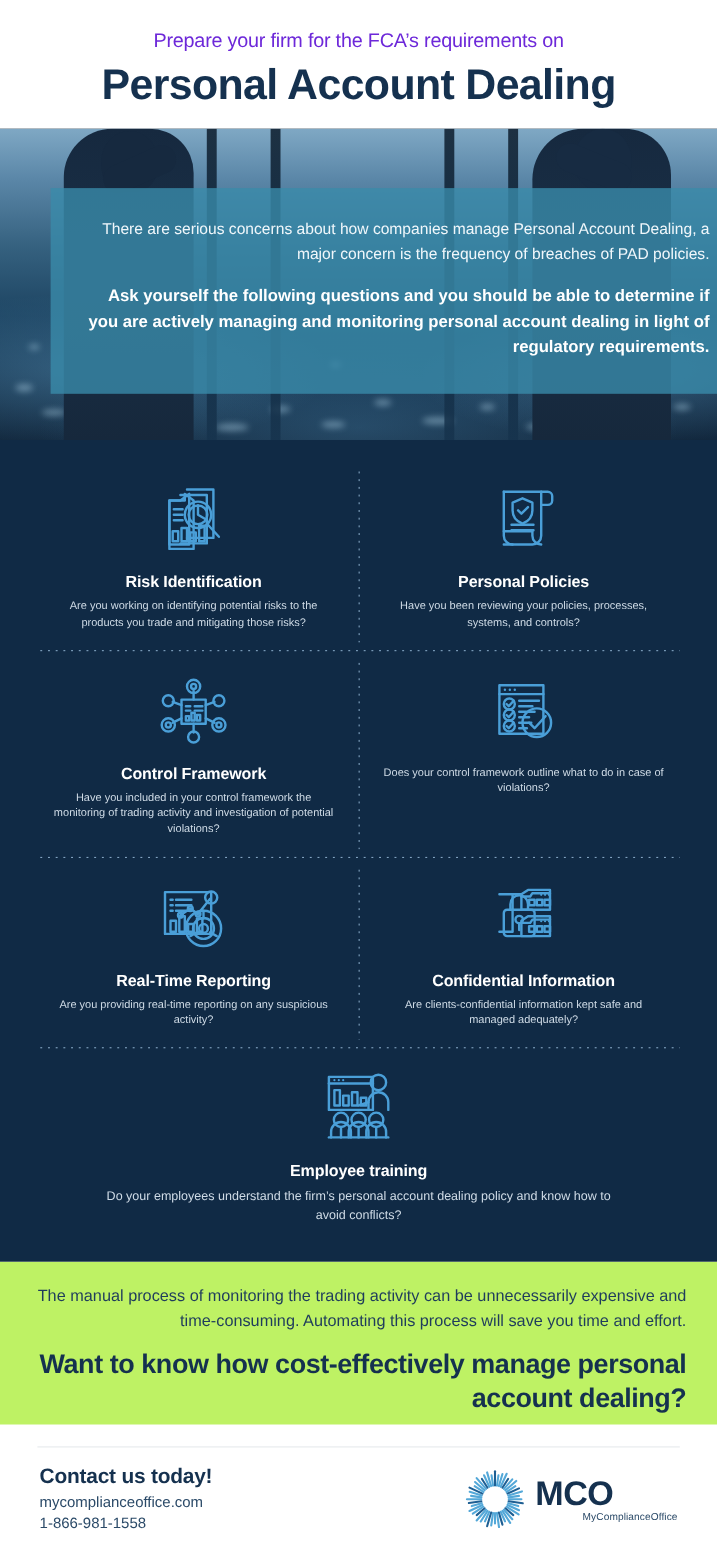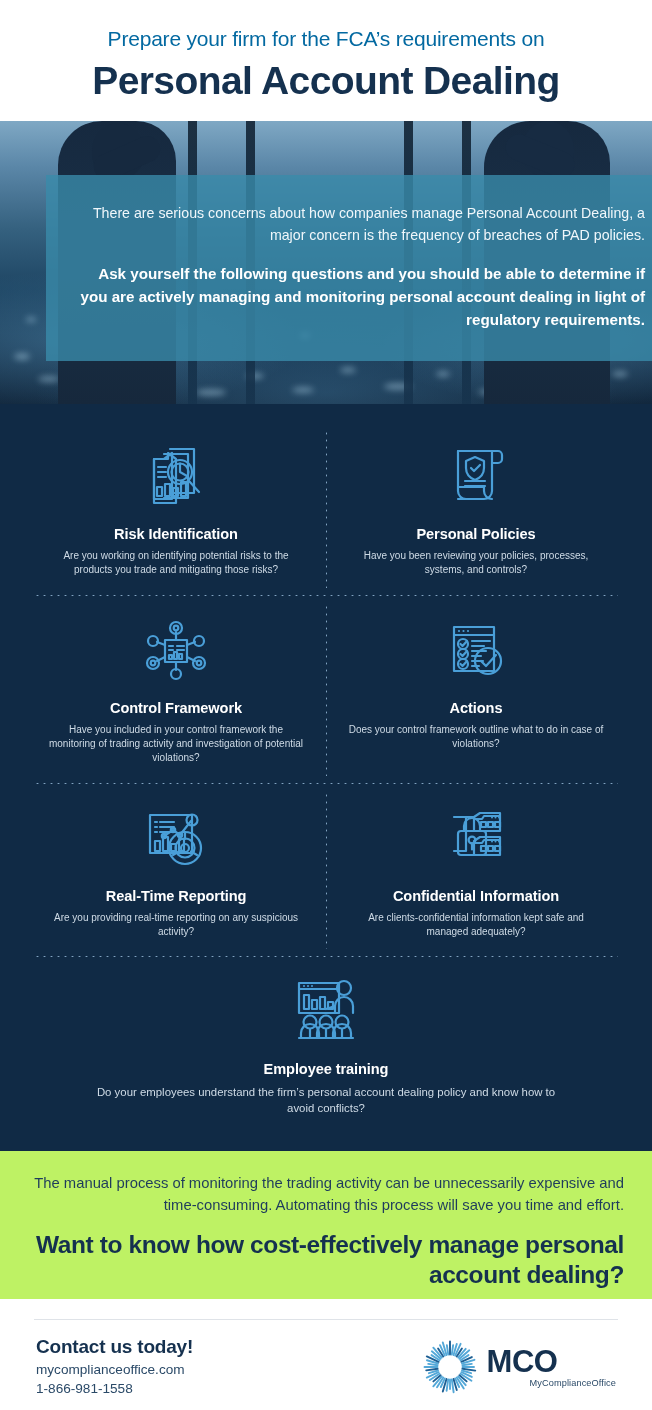--- a/index.html
+++ b/index.html
@@ -13,22 +13,22 @@
     position:relative;
   }
 
   
   .header {
     background:#ffffff;
     padding:26px 18px 16px;
     text-align:center;
   }
   .header-kicker {
-    font-size:21px;
-    color:#0369a1;
+    font-size:18px;
+    color:#6d28d9;
     font-weight:400;
     letter-spacing:-0.2px;
     line-height:1.25;
   }
   .header-title {
     font-size:39px;
     font-weight:bold;
     color:#15314f;
     letter-spacing:-0.6px;
     line-height:1.2;
@@ -357,21 +357,20 @@
           <circle cx="23" cy="39" r="5"></circle>
             <path d="M20.5 39 l2 2 l4.5 -5"></path>
           <path d="M32 36 h14 M32 41 h9"></path>
           <circle cx="23" cy="49" r="5"></circle>
             <path d="M20.5 49 l2 2 l4.5 -5"></path>
           <path d="M32 46 h11 M32 51 h7"></path>
           <circle cx="48" cy="46" r="13"></circle>
           <path d="M41 46 l5 5 l10 -11"></path>
         </svg>
       </div>
-      <div class="card-title">Actions</div>
       <div class="card-desc">Does your control framework outline what to do in case of violations?</div>
     </div>
   </div>
 
   <div class="grid-row divided">
     <div class="v-divider"></div>
 
     <div class="card">
       <div class="card-icon">
         <svg width="72" height="72" viewBox="0 0 72 72" fill="none" stroke="#4a9fd8" stroke-width="2.2" stroke-linecap="round" stroke-linejoin="round">

